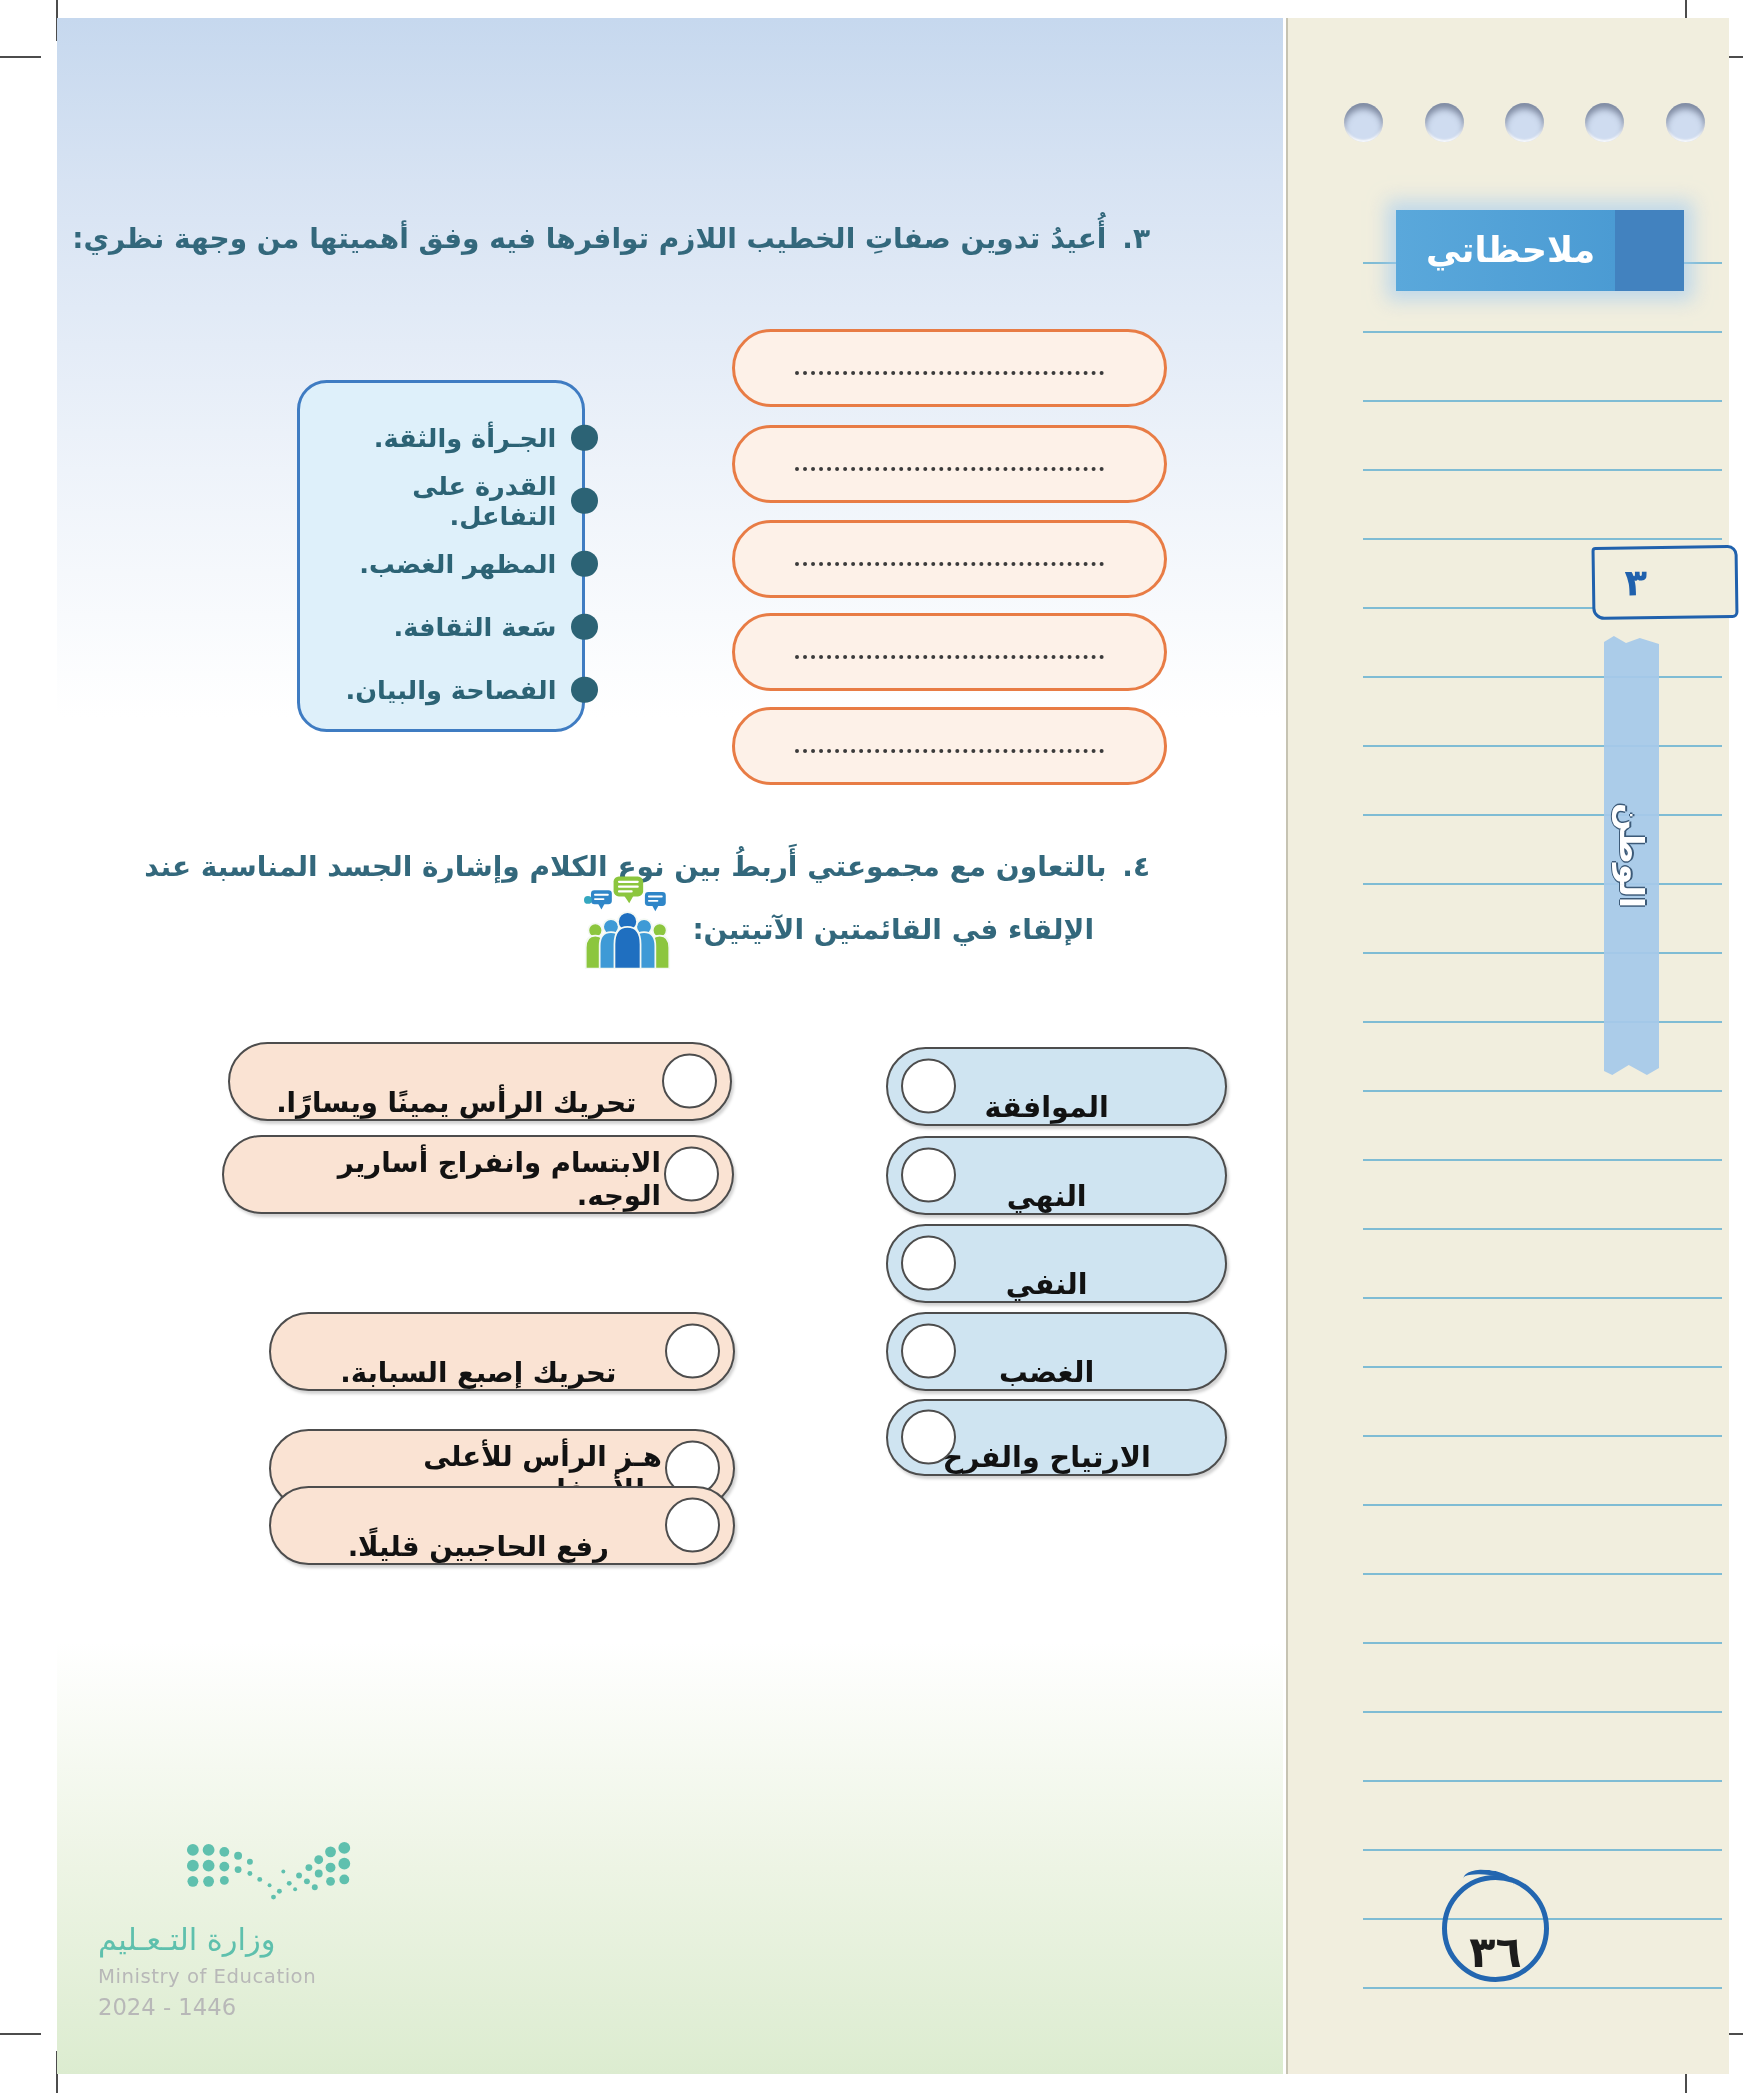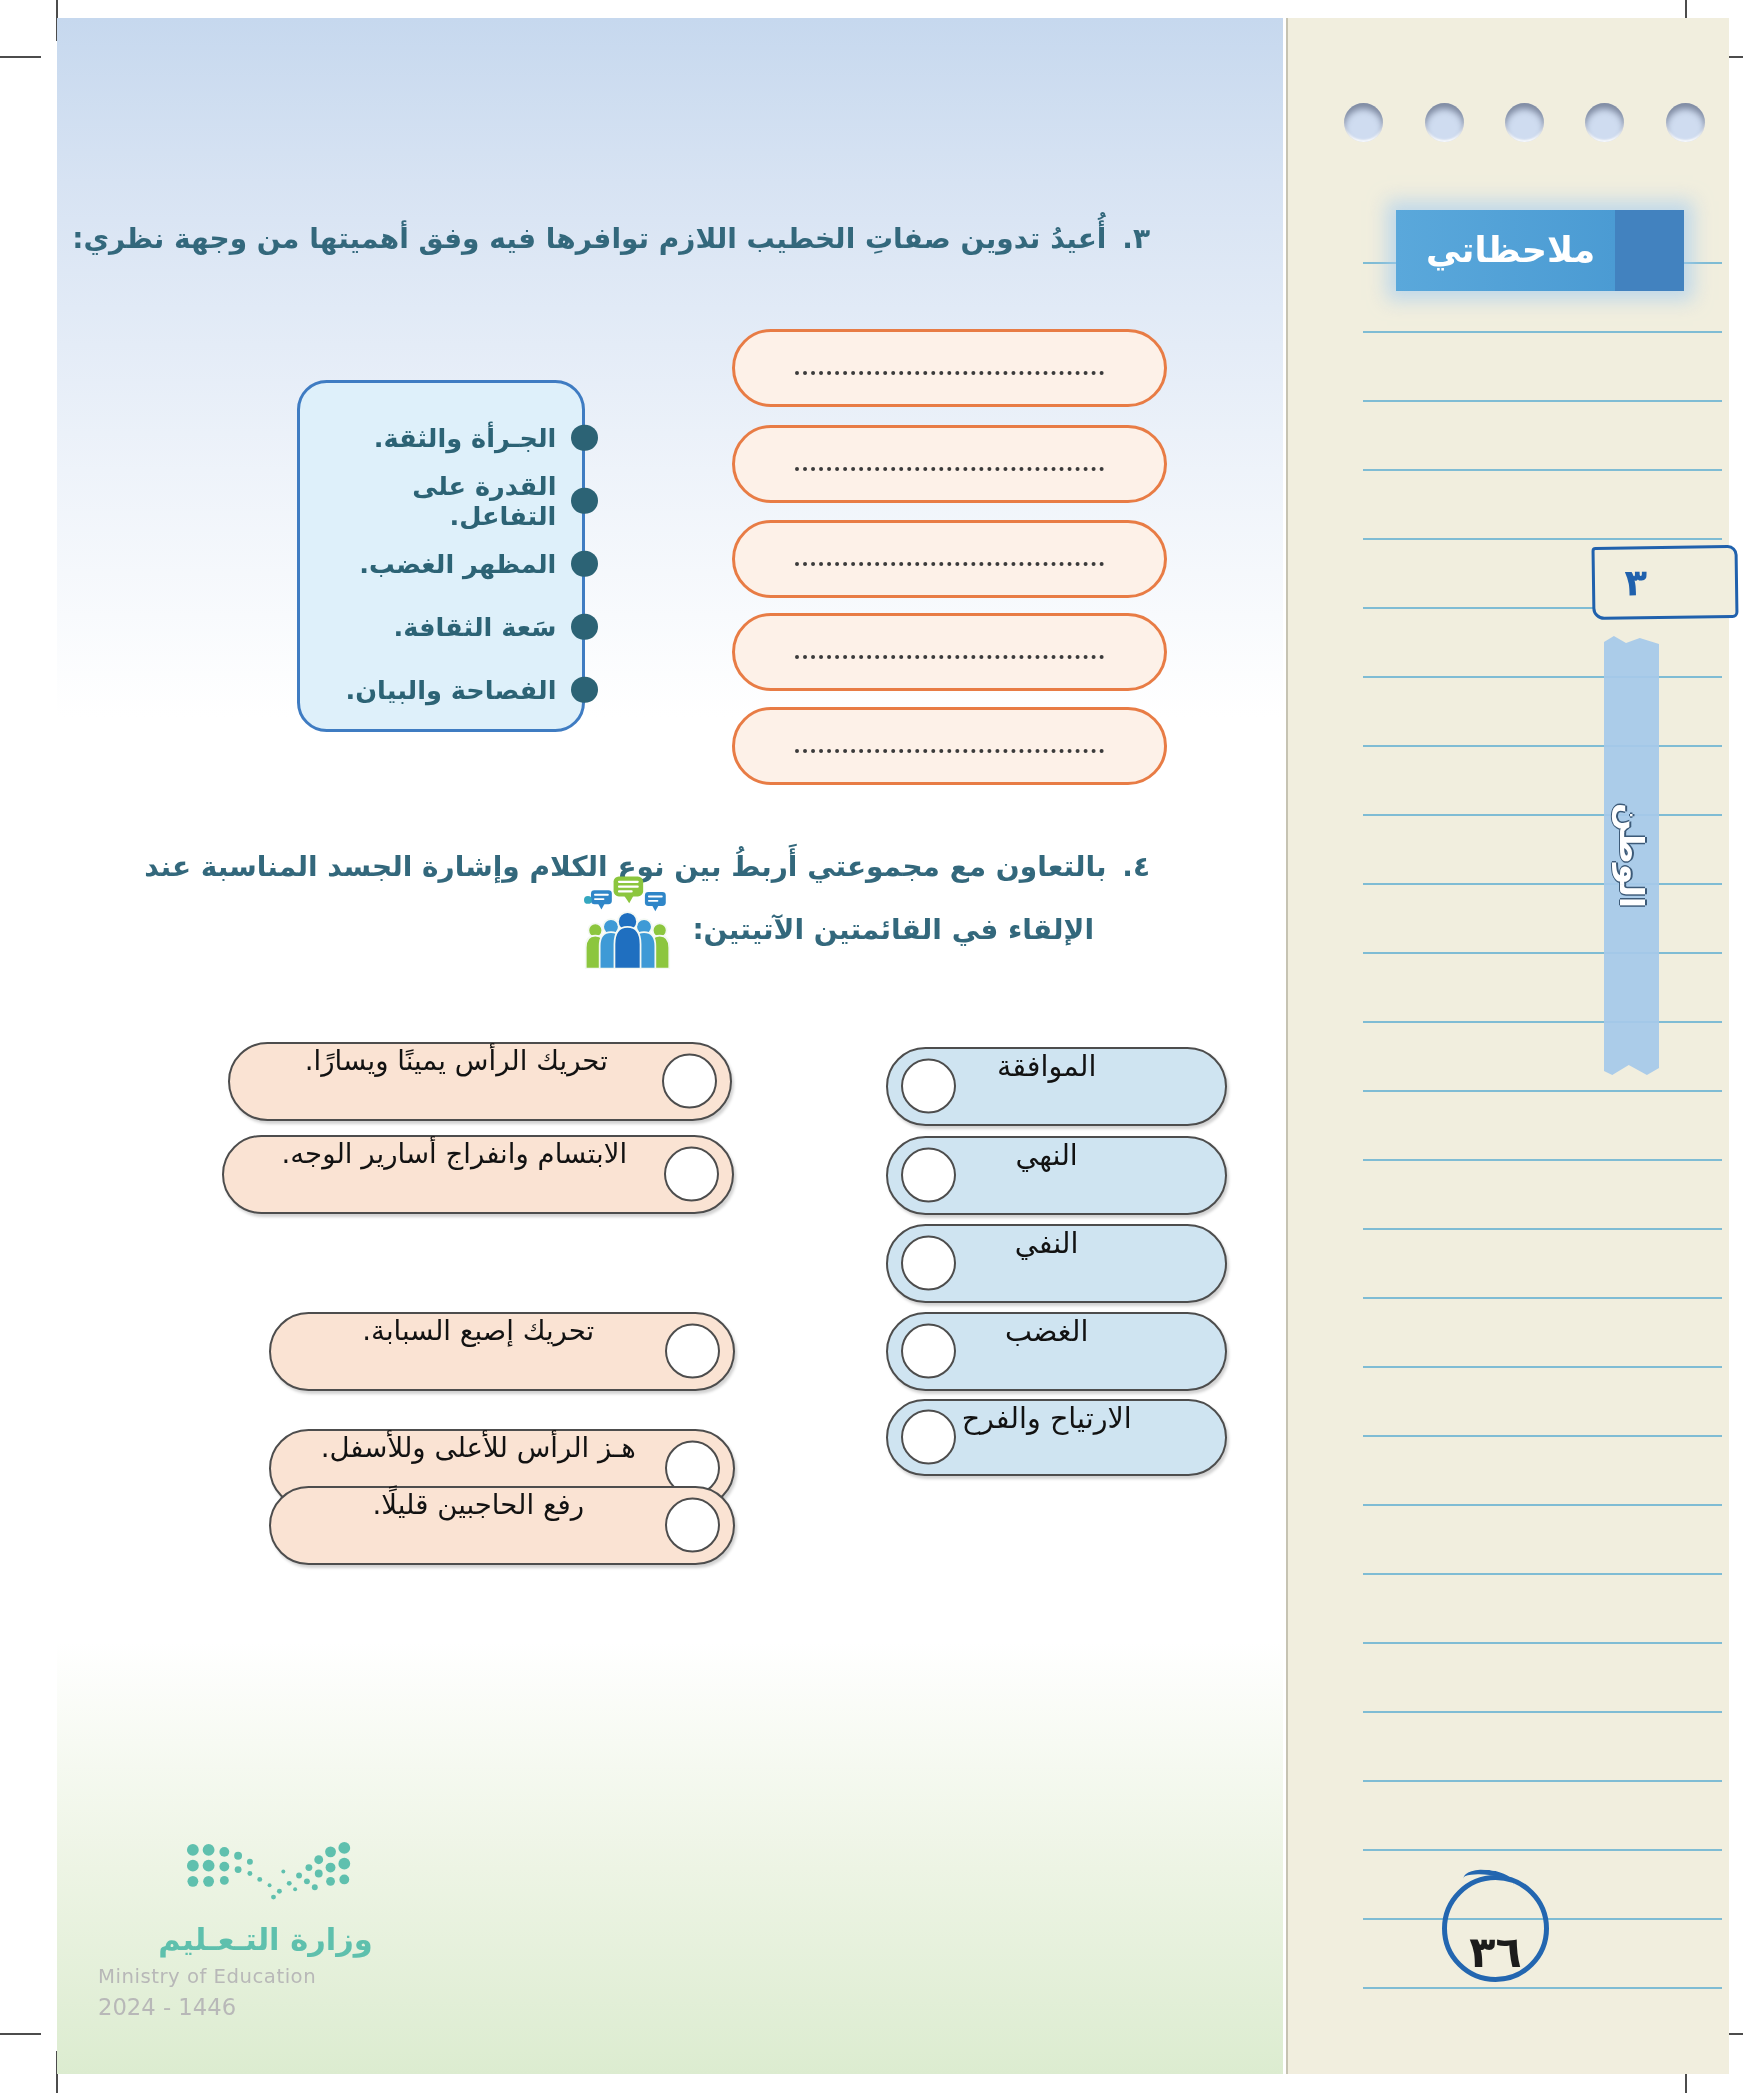--- a/index.html
+++ b/index.html
@@ -62,39 +62,39 @@
   .a1{top:311px;} .a2{top:407px;} .a3{top:502px;} .a4{top:595px;} .a5{top:689px;}
 
   .traits-box{position:absolute;left:240px;top:362px;width:288px;height:352px;box-sizing:border-box;
         border:3px solid #3f7cc2;background:#def0fa;border-radius:29.6px;padding-top:23.6px;}
   .trait-row{position:relative;height:63px;display:flex;align-items:center;direction:rtl;padding-right:25.6px;}
   .trait-bullet{position:absolute;right:-15.8px;top:50%;transform:translateY(-50%);
         width:26.6px;height:26.6px;border-radius:50%;background:#2c6375;}
   .trait-label{color:#2c6375;font-size:25.6px;font-weight:bold;}
 
   .pill{position:absolute;height:79px;box-sizing:border-box;border:2px solid #4d4d4d;border-radius:44px;
-        display:flex;align-items:flex-start;justify-content:center;
-        box-shadow:2px 3px 3px rgba(0,0,0,.18);font-weight:normal;color:#121212;direction:rtl;}
+        display:flex;align-items:flex-end;justify-content:center;
+        box-shadow:2px 3px 3px rgba(0,0,0,.18);font-weight:bold;color:#121212;direction:rtl;}
   .pill .circle{position:absolute;top:50%;transform:translateY(-50%);width:55px;height:55px;
         background:#fff;border:2px solid #4d4d4d;border-radius:50%;box-sizing:border-box;}
   .stype{left:829px;width:341px;background:#cfe4f1;font-size:28.6px;padding-right:19.7px;}
   .stype .circle{left:12.8px;}
   .s1{top:1029px;} .s2{top:1118px;} .s3{top:1206px;} .s4{top:1294px;} .s5{top:1381px;height:77px;}
   .gest{background:#fae3d3;font-size:27.6px;padding-left:23.6px;padding-right:71px;}
   .gest .circle{right:12.8px;}
   .g1{left:171px;top:1024px;width:504px;}
   .g2{left:165px;top:1117px;width:512px;}
   .g3{left:212px;top:1204px;width:466px;}
   .g4{left:212px;top:1294px;width:466px;}
   .g5{left:212px;top:1379px;width:466px;margin-top:32px;}
   .g6{left:212px;top:1468px;width:466px;}
 
   .logo{position:absolute;left:41px;top:1822px;width:335px;}
   .logo-dots{margin-left:87px;}
-  .logo-ar{font-size:30.5px;font-weight:bold;color:#5ec0ad;margin-top:11.8px;direction:rtl;text-align:center;}
+  .logo-ar{font-size:30.5px;font-weight:normal;color:#5ec0ad;margin-top:11.8px;direction:rtl;text-align:left;}
   .logo-en{font-size:19.7px;color:#b8b8b8;margin-top:7.9px;letter-spacing:0.5px;}
   .logo-yr{font-size:22.7px;color:#b8b8b8;margin-top:5.9px;}
 </style>
 </head>
 <body>
 
 <div class="sheet">
 
   <div class="crop tl-v"></div>
   <div class="crop tl-h"></div>

